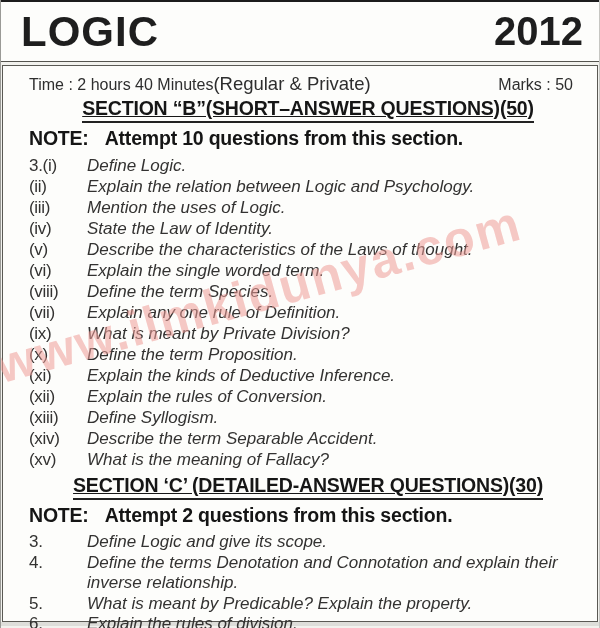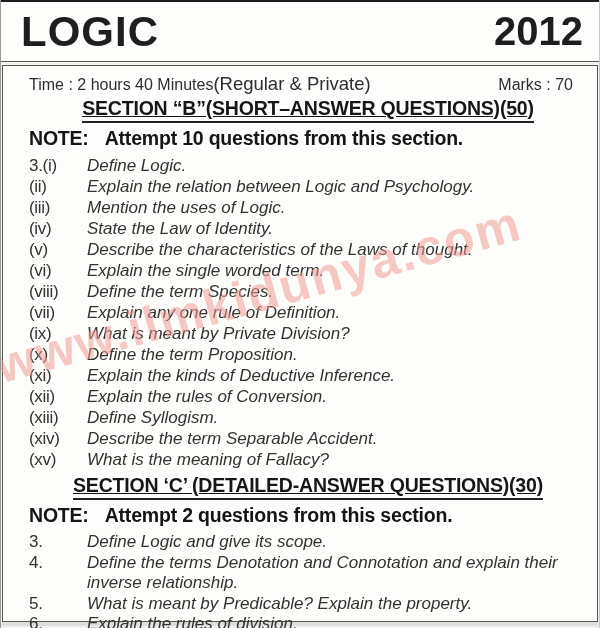--- a/index.html
+++ b/index.html
@@ -131,21 +131,21 @@
   <div class="header-band">
     <div class="subject-title">LOGIC</div>
     <div class="year-label">2012</div>
   </div>
 
   <div class="body-box">
 
     <div class="meta-row">
       <span class="meta-time">Time : 2 hours 40 Minutes</span>
       <span class="meta-mode">(Regular &amp; Private)</span>
-      <span class="meta-marks">Marks : 70</span>
+      <span class="meta-marks">Marks : 50</span>
     </div>
 
     <div class="section-title">
       <span>SECTION “B”(SHORT–ANSWER QUESTIONS)(50)</span>
     </div>
 
     <div class="note-row">
       <span class="note-label">NOTE:</span>
       <span>Attempt 10 questions from this section.</span>
     </div>

